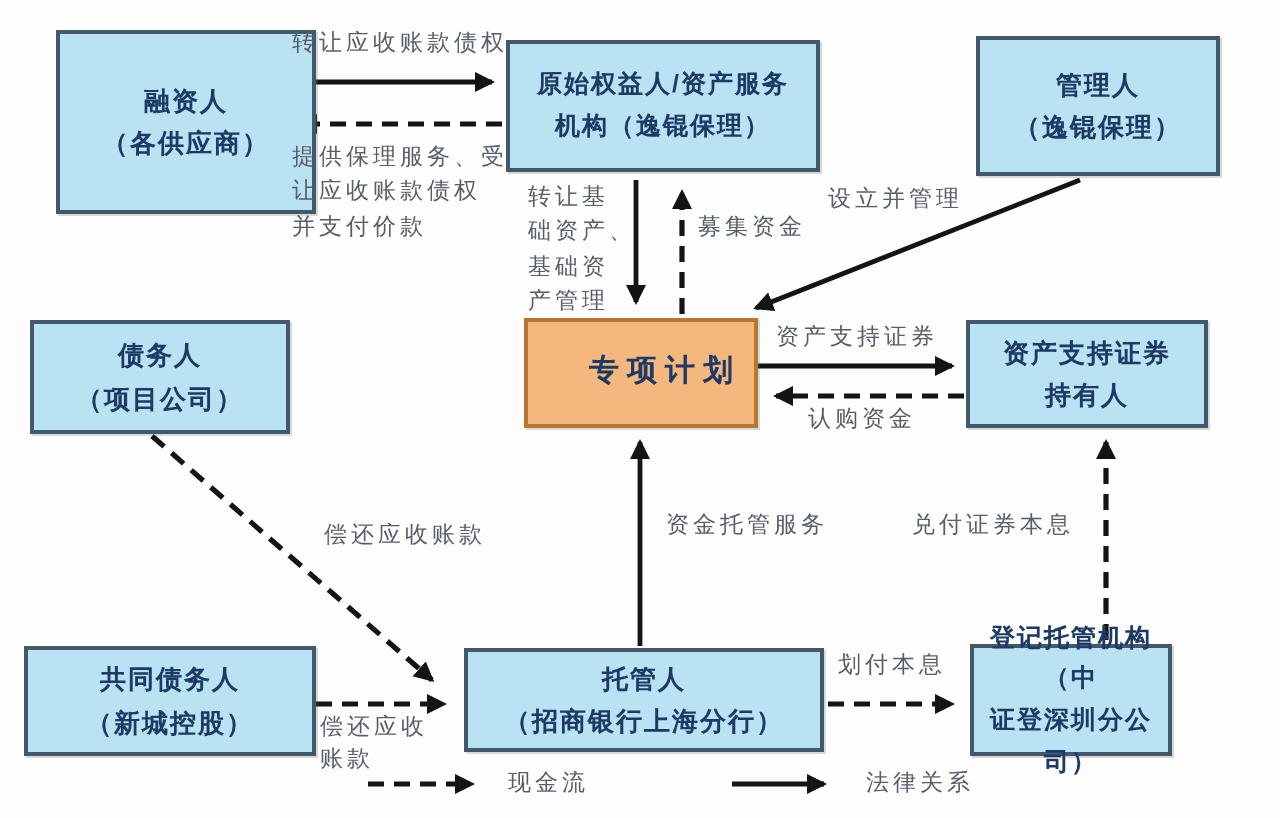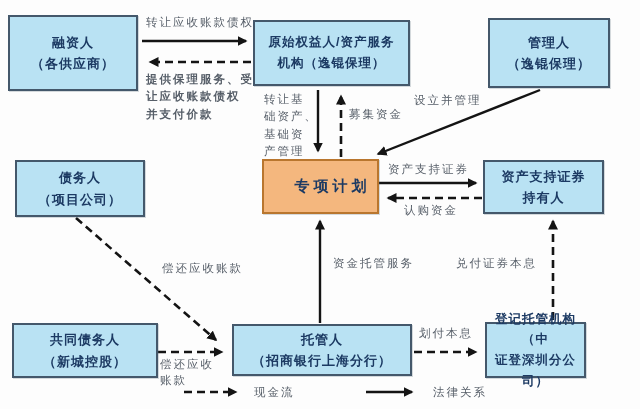--- a/index.html
+++ b/index.html
@@ -48,40 +48,40 @@
     <line x1="251" y1="62" x2="150" y2="62" stroke="#141414" stroke-width="2.6" stroke-dasharray="8 5" marker-end="url(#ah)"></line>
     <line x1="341" y1="157" x2="341" y2="96" stroke="#141414" stroke-width="2.6" stroke-dasharray="8 5" marker-end="url(#ah)"></line>
     <line x1="482" y1="198" x2="388" y2="198" stroke="#141414" stroke-width="2.6" stroke-dasharray="8 5" marker-end="url(#ah)"></line>
     <line x1="553" y1="320" x2="553" y2="221" stroke="#141414" stroke-width="2.6" stroke-dasharray="8 5" marker-end="url(#ah)"></line>
     <line x1="76" y1="218" x2="216" y2="340" stroke="#141414" stroke-width="2.6" stroke-dasharray="8 5" marker-end="url(#ah)"></line>
     <line x1="158" y1="352" x2="222" y2="352" stroke="#141414" stroke-width="2.6" stroke-dasharray="8 5" marker-end="url(#ah)"></line>
     <line x1="414" y1="352" x2="476" y2="352" stroke="#141414" stroke-width="2.6" stroke-dasharray="8 5" marker-end="url(#ah)"></line>
     <line x1="184" y1="392" x2="236" y2="392" stroke="#141414" stroke-width="2.6" stroke-dasharray="8 5" marker-end="url(#ah)"></line>
   </svg>
 
-  <div class="box" style="left:8px;top:15px;width:130px;height:76px;">融资人
+  <div class="box" style="left:28px;top:15px;width:130px;height:92px;">融资人
 （各供应商）</div>
   <div class="box" style="left:253px;top:20px;width:157px;height:66px;font-size:12.5px;">原始权益人/资产服务
 机构（逸锟保理）</div>
   <div class="box" style="left:488px;top:18px;width:122px;height:70px;">管理人
 （逸锟保理）</div>
   <div class="box" style="left:15px;top:160px;width:130px;height:57px;">债务人
 （项目公司）</div>
   <div class="box plan" style="left:262px;top:159px;width:117px;height:55px;padding-left:24px;">专项计划</div>
   <div class="box" style="left:483px;top:160px;width:121px;height:54px;">资产支持证券
 持有人</div>
   <div class="box" style="left:12px;top:323px;width:146px;height:55px;">共同债务人
 （新城控股）</div>
   <div class="box" style="left:232px;top:324px;width:180px;height:52px;">托管人
 （招商银行上海分行）</div>
   <div class="box" style="left:485px;top:322px;width:101px;height:56px;font-size:12.5px;">登记托管机构（中
 证登深圳分公司）</div>
 
   <div class="lbl" style="left:141px;top:14px;width:118px;text-align:center;">转让应收账款债权</div>
-  <div class="lbl" style="left:146px;top:71px;width:116px;font-weight:bold;">提供保理服务、受
+  <div class="lbl" style="left:146px;top:71px;width:116px;">提供保理服务、受
 让应收账款债权
 并支付价款</div>
   <div class="lbl" style="left:264px;top:91px;width:58px;">转让基
 础资产、
 基础资
 产管理</div>
   <div class="lbl" style="left:349px;top:106px;width:78px;font-family:Liberation Mono, monospace;">募集资金</div>
   <div class="lbl" style="left:414px;top:92px;width:90px;">设立并管理</div>
   <div class="lbl" style="left:388px;top:161px;width:95px;">资产支持证券</div>
   <div class="lbl" style="left:404px;top:202px;width:78px;">认购资金</div>

